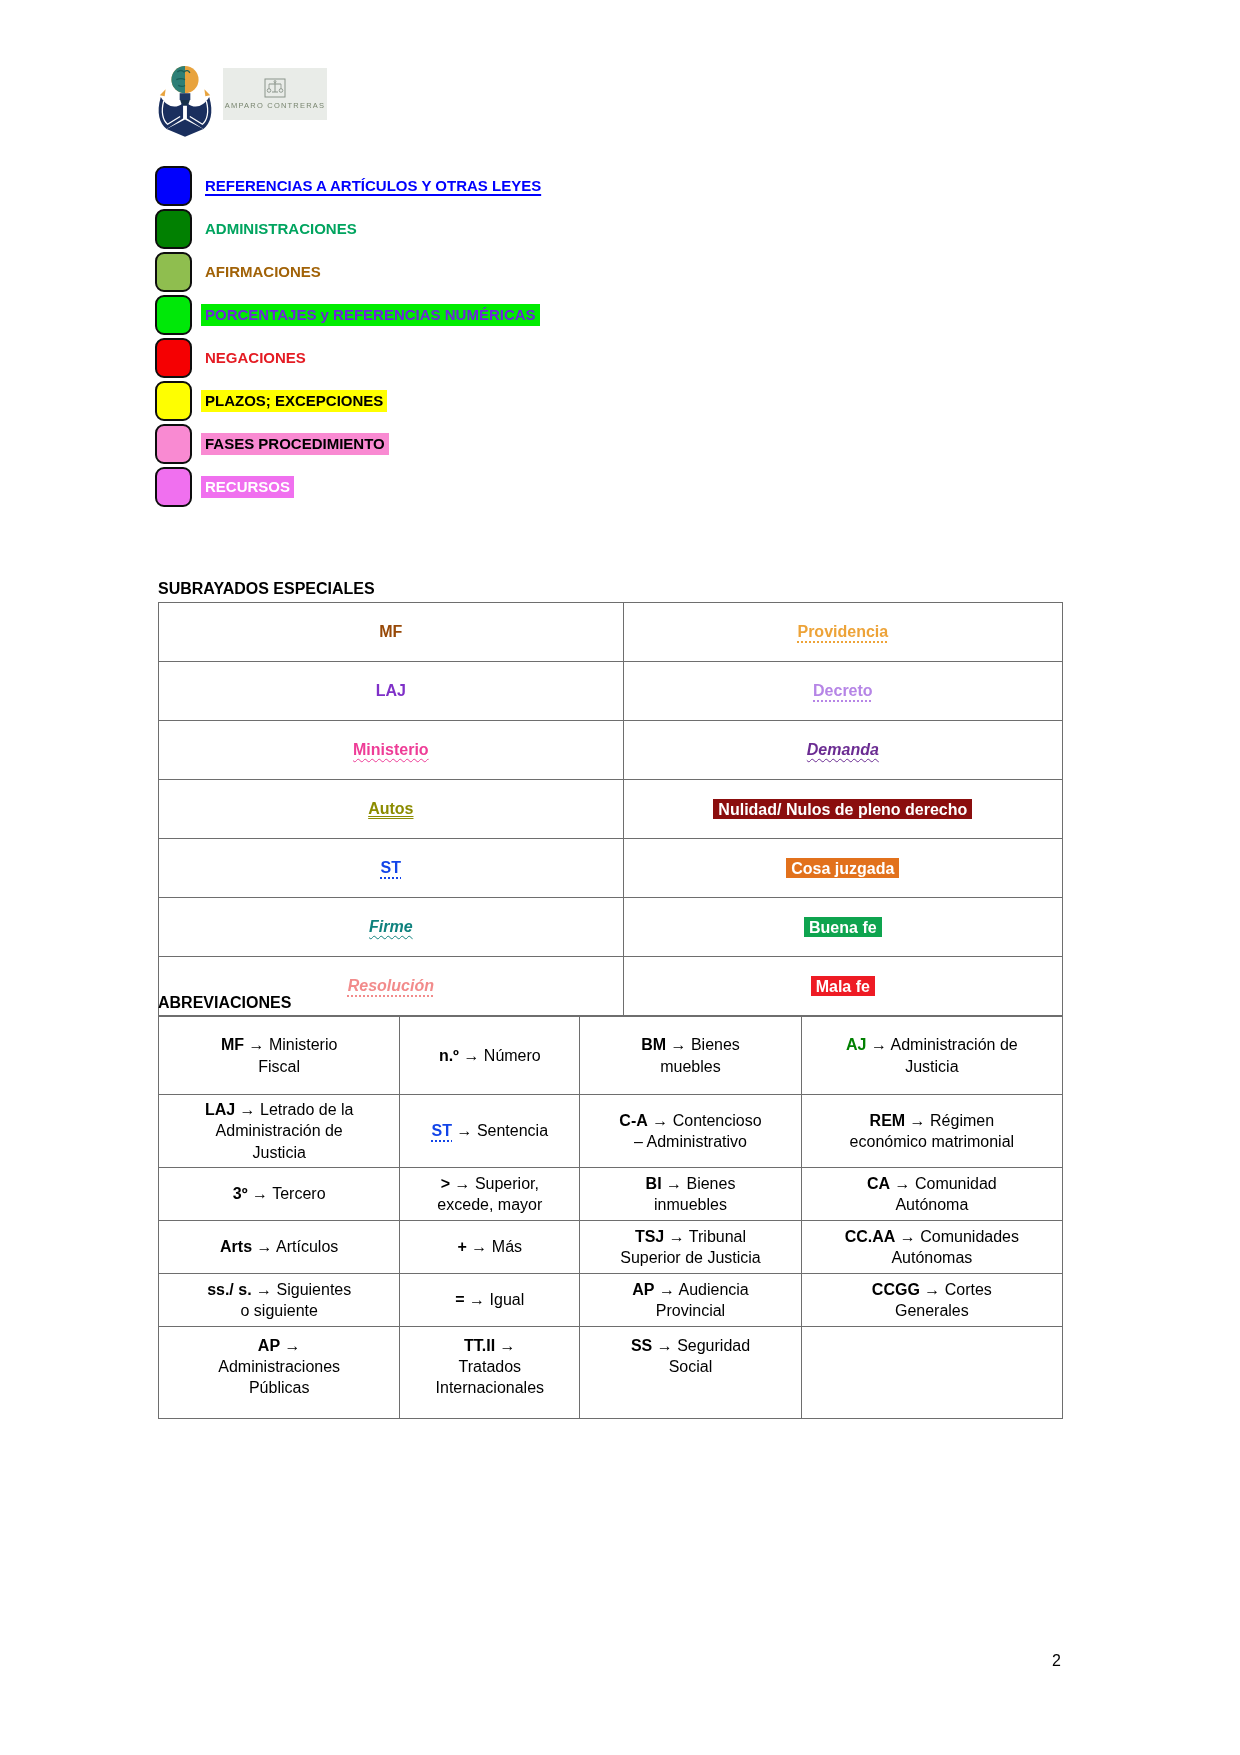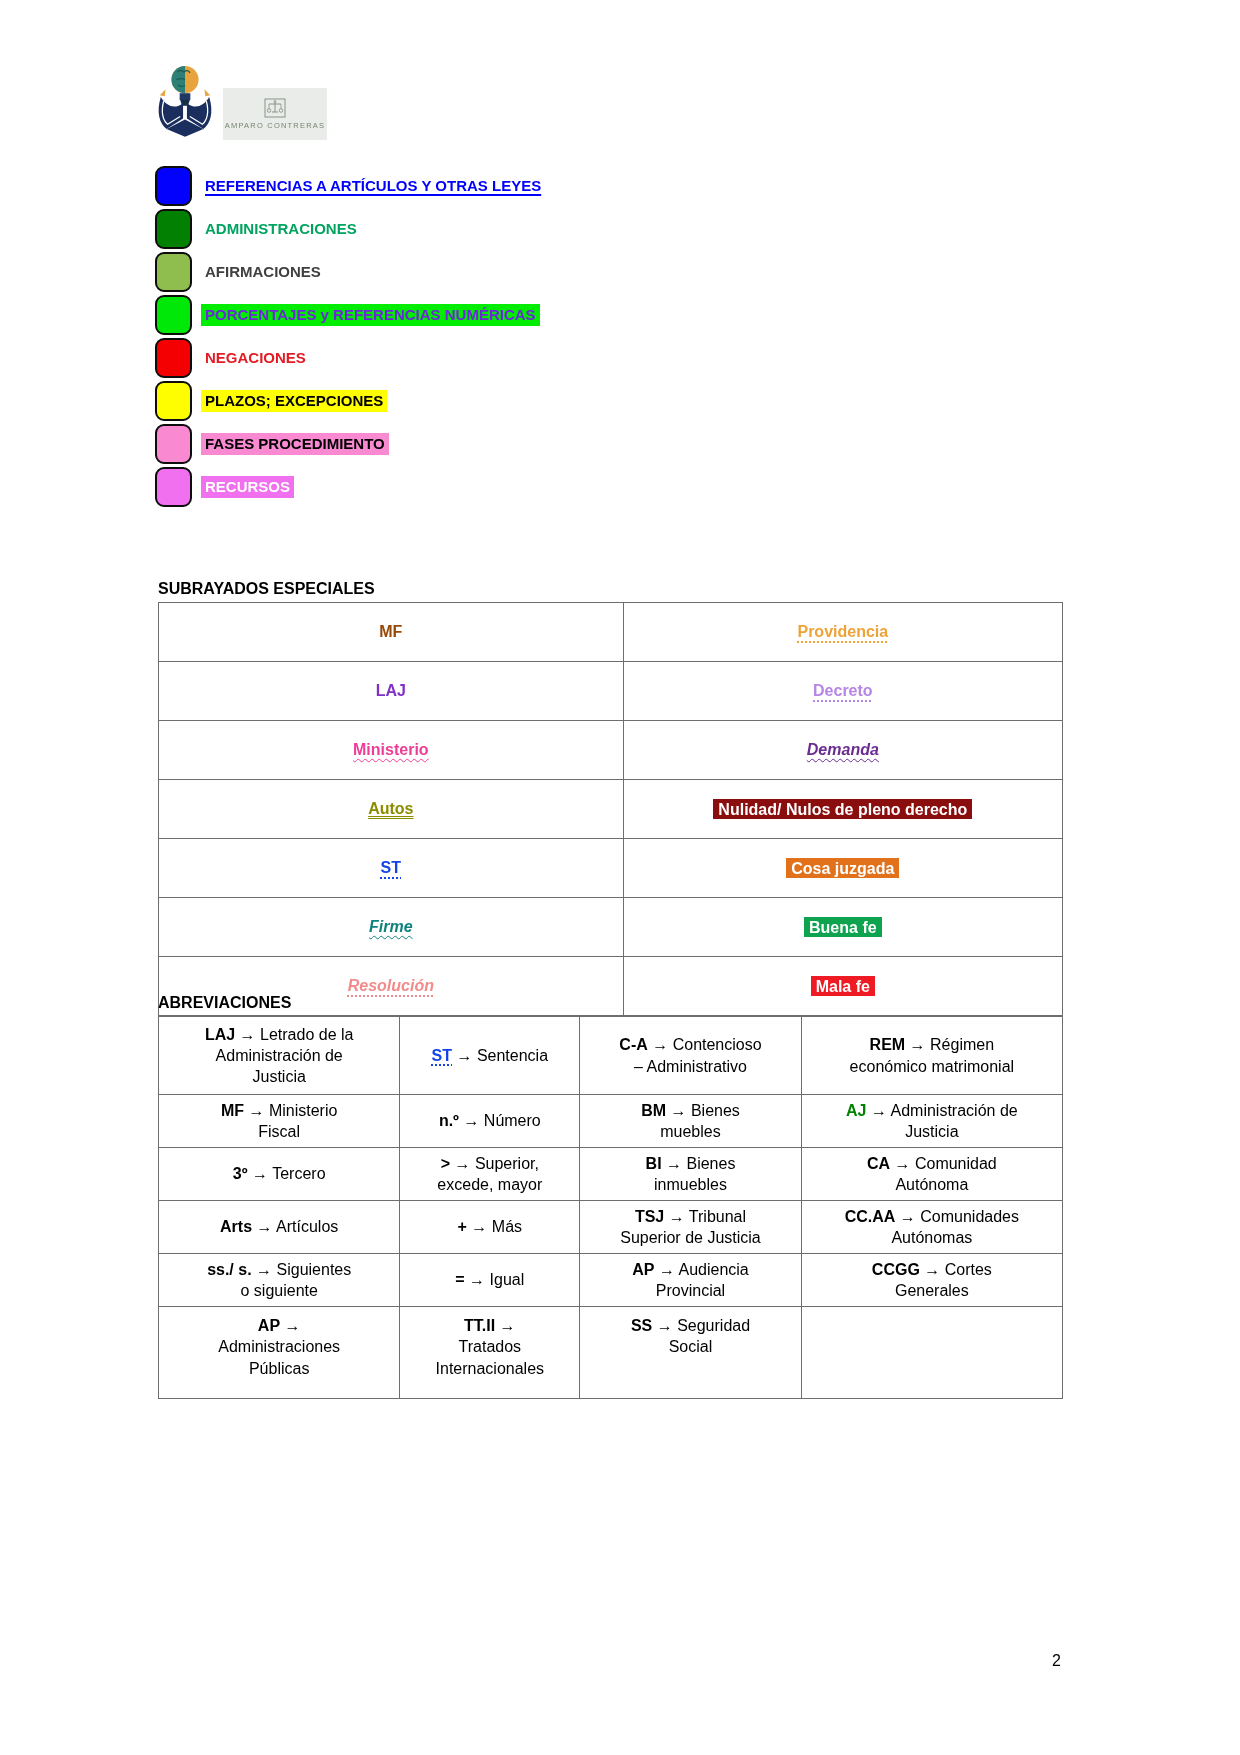--- a/index.html
+++ b/index.html
@@ -1,20 +1,20 @@
 <!DOCTYPE html>
 <html><head>
 <meta charset="utf-8">
 <style>
   html,body{margin:0;padding:0;background:#ffffff;}
   body{font-family:"Liberation Sans",sans-serif;color:#000;}
   .page{position:relative;width:1240px;height:1755px;background:#fff;overflow:hidden;}
 
   
-  .logos{position:absolute;left:154px;top:60px;display:flex;align-items:flex-end;gap:7px;}
+  .logos{position:absolute;left:154px;top:60px;display:flex;align-items:flex-start;gap:7px;}
   .brand-box{width:104px;height:52px;background:#e9ece8;display:flex;flex-direction:column;align-items:center;justify-content:center;gap:3px;margin-top:8px;}
   .brand-text{font-size:7.5px;letter-spacing:1.2px;color:#78856f;white-space:nowrap;}
   .page-title{position:absolute;left:0;top:130px;width:1240px;text-align:center;font-size:21px;font-weight:bold;letter-spacing:.2px;}
 
   
   .legend{position:absolute;left:155px;top:165px;display:flex;flex-direction:column;gap:2px;}
   .legend-item{display:flex;align-items:center;height:41px;}
   .swatch{width:37px;height:40px;border:2.5px solid #0d0d0d;border-radius:9px;box-sizing:border-box;margin-right:9px;flex:none;}
   .legend-label{font-size:15px;font-weight:bold;padding:2px 4px;line-height:1.2;}
 
@@ -91,21 +91,21 @@
       <div class="legend-item">
         <span class="swatch" style="background: rgb(1, 1, 253);"></span>
         <span class="legend-label u-solid" style="color: rgb(1, 1, 253);">REFERENCIAS A ARTÍCULOS Y OTRAS LEYES</span>
       </div>
       <div class="legend-item">
         <span class="swatch" style="background: rgb(1, 128, 1);"></span>
         <span class="legend-label" style="color: rgb(0, 164, 95);">ADMINISTRACIONES</span>
       </div>
       <div class="legend-item">
         <span class="swatch" style="background: rgb(143, 190, 79);"></span>
-        <span class="legend-label" style="color: #404040;">AFIRMACIONES</span>
+        <span class="legend-label" style="color: #a16207;">AFIRMACIONES</span>
       </div>
       <div class="legend-item">
         <span class="swatch" style="background: rgb(0, 232, 8);"></span>
         <span class="legend-label" style="color: #6d28d9; background: rgb(0, 236, 0);">PORCENTAJES y REFERENCIAS NUMÉRICAS</span>
       </div>
       <div class="legend-item">
         <span class="swatch" style="background: rgb(245, 0, 2);"></span>
         <span class="legend-label" style="color: rgb(228, 27, 35);">NEGACIONES</span>
       </div>
       <div class="legend-item">
@@ -163,37 +163,37 @@
   <h2 class="section-heading" id="abr-heading">ABREVIACIONES</h2>
   <table id="abreviaciones-table">
     <colgroup>
       <col style="width:26.7%">
         <col style="width:19.9%">
         <col style="width:24.5%">
         <col style="width:28.9%">
     </colgroup>
     <tbody id="abr-body">
         <tr>
+          <td><span class="abbr">MF</span> → <span class="def">Ministerio
+Fiscal</span></td>
+          <td><span class="abbr">n.º</span> → <span class="def">Número</span></td>
+          <td><span class="abbr">BM</span> → <span class="def">Bienes
+muebles</span></td>
+          <td><span class="abbr" style="color: rgb(1, 128, 1);">AJ</span> → <span class="def">Administración de
+Justicia</span></td>
+        </tr>
+        <tr>
           <td><span class="abbr">LAJ</span> → <span class="def">Letrado de la
 Administración de
 Justicia</span></td>
           <td><span class="abbr u-dotted" style="color: rgb(18, 68, 232);">ST</span> → <span class="def">Sentencia</span></td>
           <td><span class="abbr">C-A</span> → <span class="def">Contencioso
 – Administrativo</span></td>
           <td><span class="abbr">REM</span> → <span class="def">Régimen
 económico matrimonial</span></td>
-        </tr>
-        <tr>
-          <td><span class="abbr">MF</span> → <span class="def">Ministerio
-Fiscal</span></td>
-          <td><span class="abbr">n.º</span> → <span class="def">Número</span></td>
-          <td><span class="abbr">BM</span> → <span class="def">Bienes
-muebles</span></td>
-          <td><span class="abbr" style="color: rgb(1, 128, 1);">AJ</span> → <span class="def">Administración de
-Justicia</span></td>
         </tr>
         <tr>
           <td><span class="abbr">3º</span> → <span class="def">Tercero</span></td>
           <td><span class="abbr">&gt;</span> → <span class="def">Superior,
 excede, mayor</span></td>
           <td><span class="abbr">BI</span> → <span class="def">Bienes
 inmuebles</span></td>
           <td><span class="abbr">CA</span> → <span class="def">Comunidad
 Autónoma</span></td>
         </tr>

